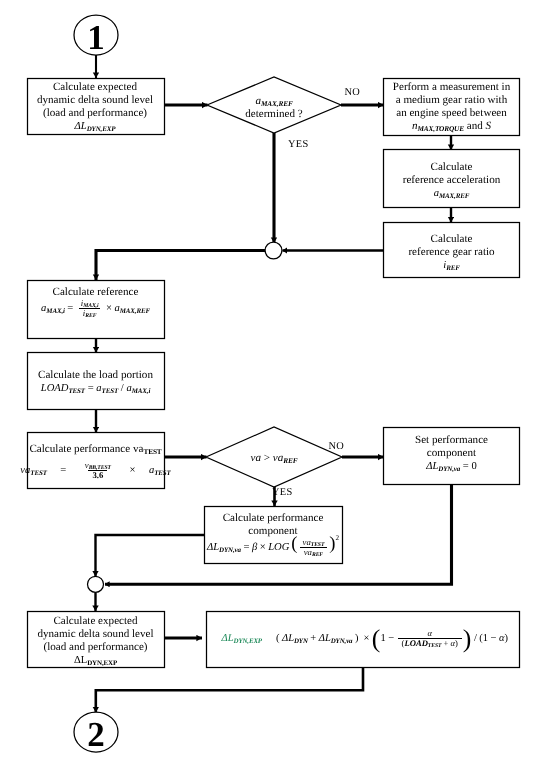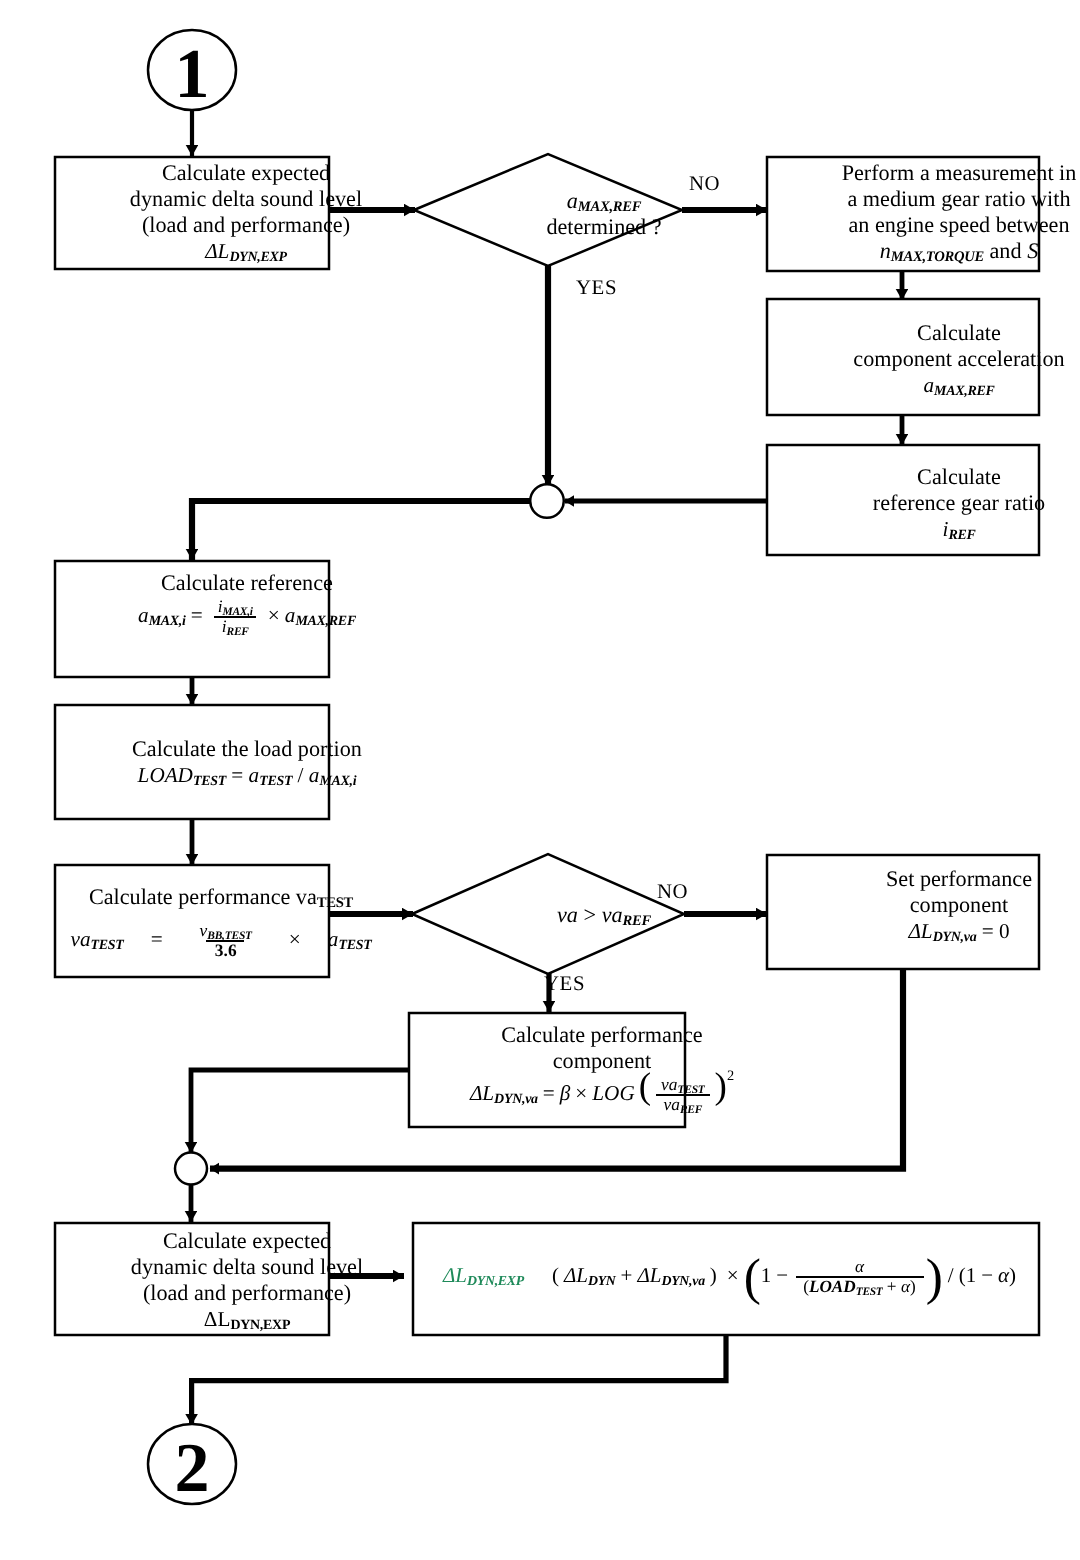--- a/index.html
+++ b/index.html
@@ -7,21 +7,21 @@
   *{-webkit-font-smoothing:antialiased;text-rendering:geometricPrecision;}
   #labels{-webkit-font-smoothing:antialiased;}
   body{width:540px;height:780px;overflow:hidden;font-family:"Liberation Serif",serif;}
   #chart{position:absolute;left:0;top:0;width:540px;height:780px;will-change:transform;transform:translateZ(0);}
   .bx{fill:#fff;stroke:#000;stroke-width:1.25;}
   .ln{stroke:#000;fill:none;}
   .thick{stroke-width:3.1;}
   .thin{stroke-width:2.1;}
   .t{font-family:"Liberation Serif",serif;font-size:9.6px;fill:#000;text-anchor:middle;}
   #labels{position:absolute;left:0;top:0;width:540px;height:780px;will-change:transform;transform:translateZ(0);}
-  .lbl{position:absolute;text-align:center;font-size:11.1px;line-height:13.1px;color:#000;padding-left:28px;}
+  .lbl{position:absolute;text-align:center;font-size:11.1px;line-height:13.1px;color:#000;}
   .lbl sub{font-size:0.66em;line-height:0;vertical-align:-0.22em;letter-spacing:-0.02em;}
   .lbl sup{font-size:0.68em;line-height:0;vertical-align:0.45em;}
   .fml{font-size:10.6px;}
   .frow{display:flex;align-items:center;justify-content:center;white-space:nowrap;}
   .frow .op{margin:0 2.5px;}
   .v{display:inline-block;white-space:nowrap;}
   .frac{display:inline-flex;flex-direction:column;align-items:center;vertical-align:middle;margin:0 1px;font-size:0.82em;}
   .frac .num{padding:0 4px;line-height:1.05;}
   .frac .den{padding:0 4px;line-height:1.05;border-top:1.1px solid #000;}
   .pexp{display:inline-flex;align-items:flex-start;}
@@ -110,21 +110,21 @@
 
   <div class="lbl" style="left:383.5px;top:81px;width:136px;">
     <div>Perform a measurement in</div>
     <div>a medium gear ratio with</div>
     <div>an engine speed between</div>
     <div><i>n</i><sub><b><i>MAX,TORQUE</i></b></sub><span> and </span><i>S</i></div>
   </div>
 
   <div class="lbl" style="left:383.5px;top:161px;width:136px;">
     <div>Calculate</div>
-    <div>component acceleration</div>
+    <div>reference acceleration</div>
     <div class="fml"><i>a</i><sub><b><i>MAX,REF</i></b></sub></div>
   </div>
 
   <div class="lbl" style="left:383.5px;top:233px;width:136px;">
     <div>Calculate</div>
     <div>reference gear ratio</div>
     <div class="fml"><i>i</i><sub><b><i>REF</i></b></sub></div>
   </div>
 
   <div class="lbl" style="left:27px;top:286px;width:137px;">
@@ -139,21 +139,21 @@
         <span class="op">×</span>
         <span class="v"><i>a</i><sub><b><i>MAX,REF</i></b></sub></span>
       </div>
   </div>
 
   <div class="lbl" style="left:27px;top:369px;width:137px;">
     <div>Calculate the load portion</div>
     <div class="fml"><i>LOAD</i><sub><b><i>TEST</i></b></sub> <span>=</span> <i>a</i><sub><b><i>TEST</i></b></sub> <span>/</span> <i>a</i><sub><b><i>MAX,i</i></b></sub></div>
   </div>
 
-  <div class="lbl" style="left:14px;top:443px;width:137px;">
+  <div class="lbl" style="left:27px;top:443px;width:137px;">
     <div><span>Calculate performance va</span><sub><b>TEST</b></sub></div>
     <div class="fml frow" style="margin-top:5px;gap:11px;">
         <span class="v"><i>va</i><sub><b><i>TEST</i></b></sub></span>
         <span class="op">=</span>
         <span class="frac">
           <span class="num"><span class="v"><i>v</i><sub><b><i>BB,TEST</i></b></sub></span></span>
           <span class="den"><b>3.6</b></span>
         </span>
         <span class="op">×</span>
         <span class="v"><i>a</i><sub><b><i>TEST</i></b></sub></span>

